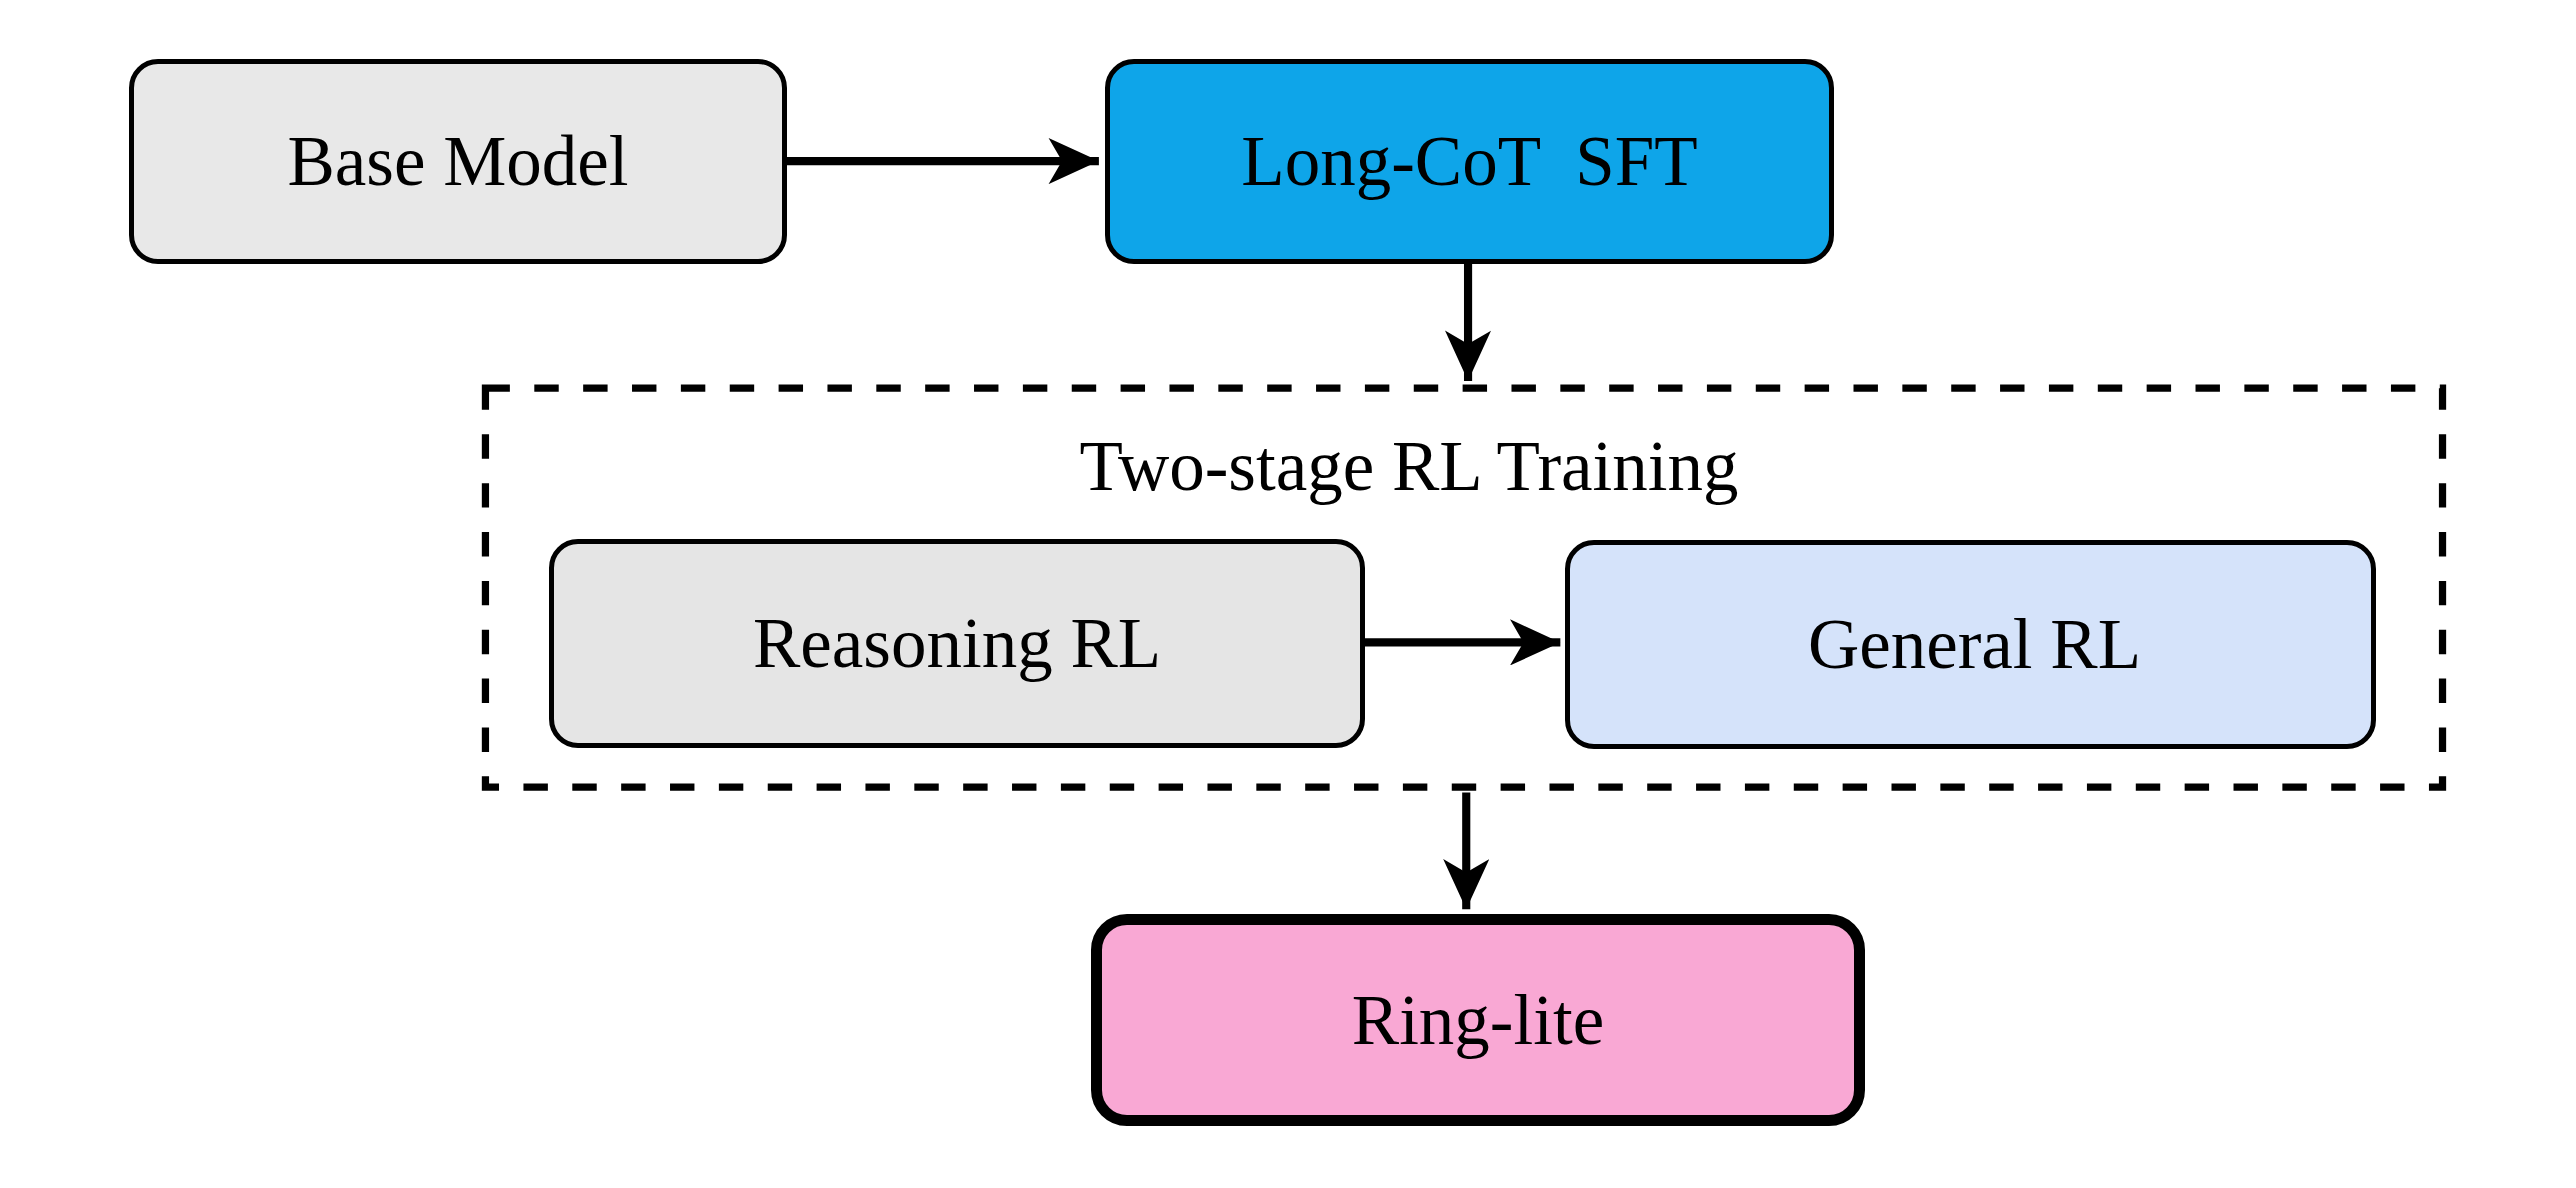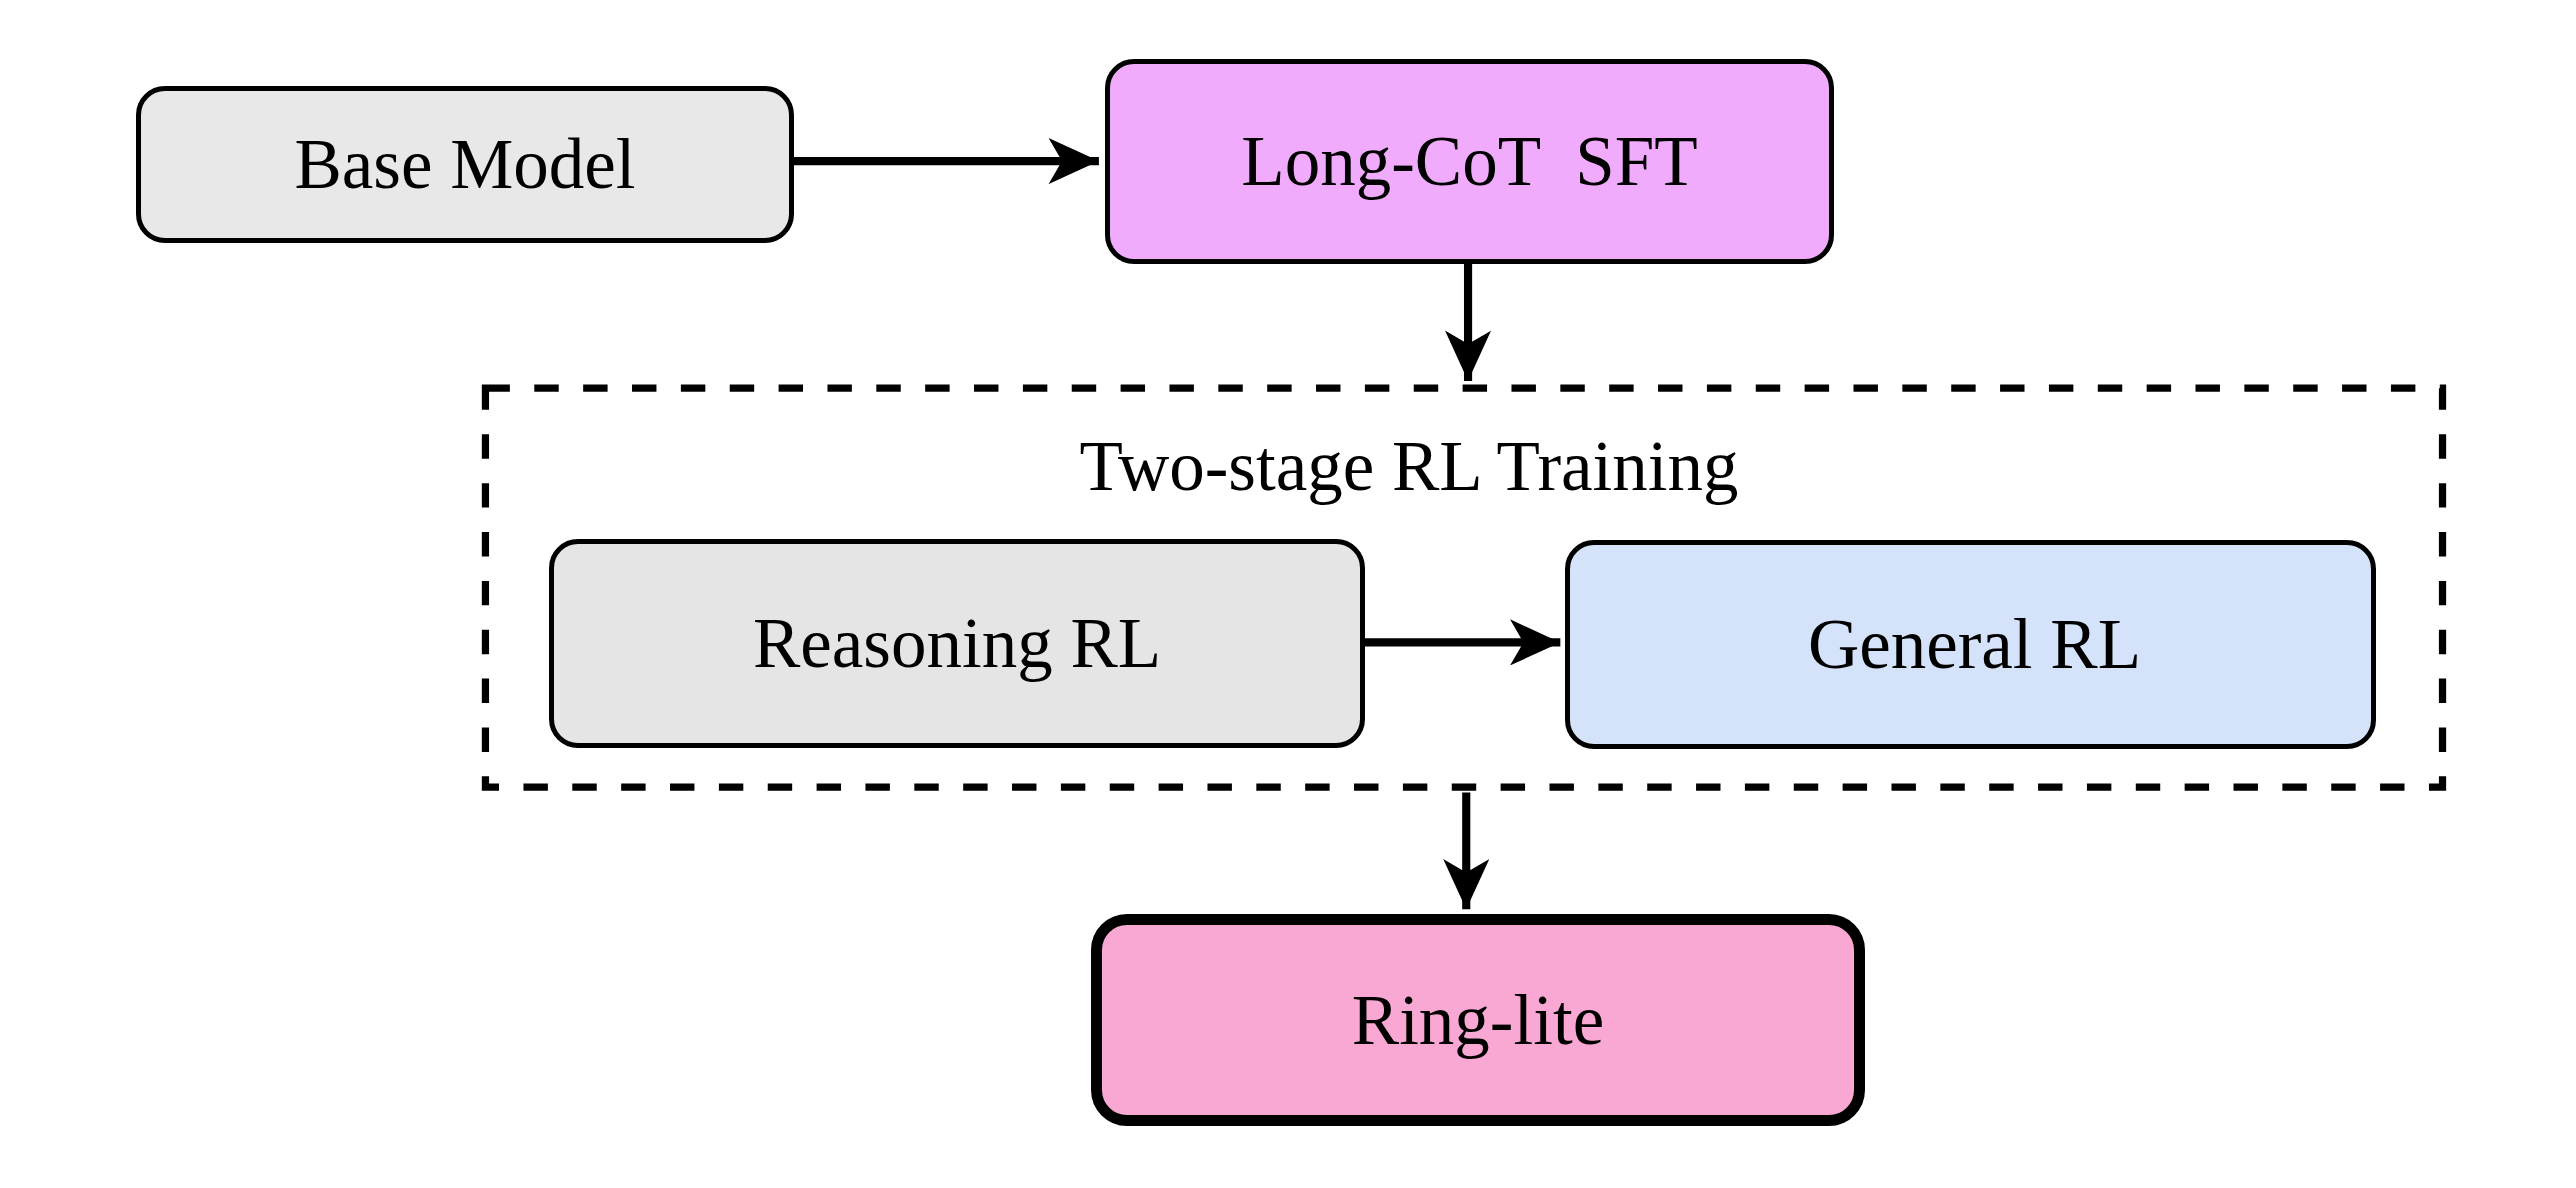--- a/index.html
+++ b/index.html
@@ -28,21 +28,21 @@
     border: 5.4px solid #000000;
     border-radius: 29px;
     display: flex;
     align-items: center;
     justify-content: center;
     color: #000000;
     font-size: 71px;
     white-space: pre;
     line-height: 1;
   }
-  .node.base     { left: 136px;  top: 59px;   width: 658px; height: 157px; margin-top: 27px; }
+  .node.base     { left: 129px;  top: 59px;   width: 658px; height: 205px; }
   .node.longcot  { left: 1105px; top: 59px;   width: 729px; height: 205px; }
   .node.reason   { left: 549px;  top: 539px;  width: 816px; height: 209px; }
   .node.general  { left: 1565px; top: 540px;  width: 811px; height: 209px; }
   .node.ringlite { left: 1091px; top: 914px; width: 774px; height: 212px;
                    border-width: 11.8px; border-radius: 36px; }
   .group-title {
     position: absolute;
     left: 1047px;
     top: 423px;
     width: 724px;
@@ -77,21 +77,21 @@
 
     <line x1="1506" y1="710" x2="1724" y2="710" stroke="#000000" stroke-width="9" marker-end="url(#stealth)"></line>
 
     <line x1="1620" y1="876" x2="1620" y2="1005" stroke="#000000" stroke-width="9" marker-end="url(#stealth)"></line>
   </svg>
 
   <div class="group-title">Two-stage RL Training</div>
 
   <div class="node base" style="background: rgb(232, 232, 232);">Base Model</div>
 
-  <div class="node longcot" style="background: #f0abfc;">Long-CoT  SFT</div>
+  <div class="node longcot" style="background: #0ea5e9;">Long-CoT  SFT</div>
 
   <div class="node reason" style="background: #e5e5e5;">Reasoning RL</div>
 
   <div class="node general" style="background: rgb(213, 227, 250); padding-left: 8px;">General RL</div>
 
   <div class="node ringlite" style="background: #f9a8d4;">Ring-lite</div>
 
 </div>
 
 

